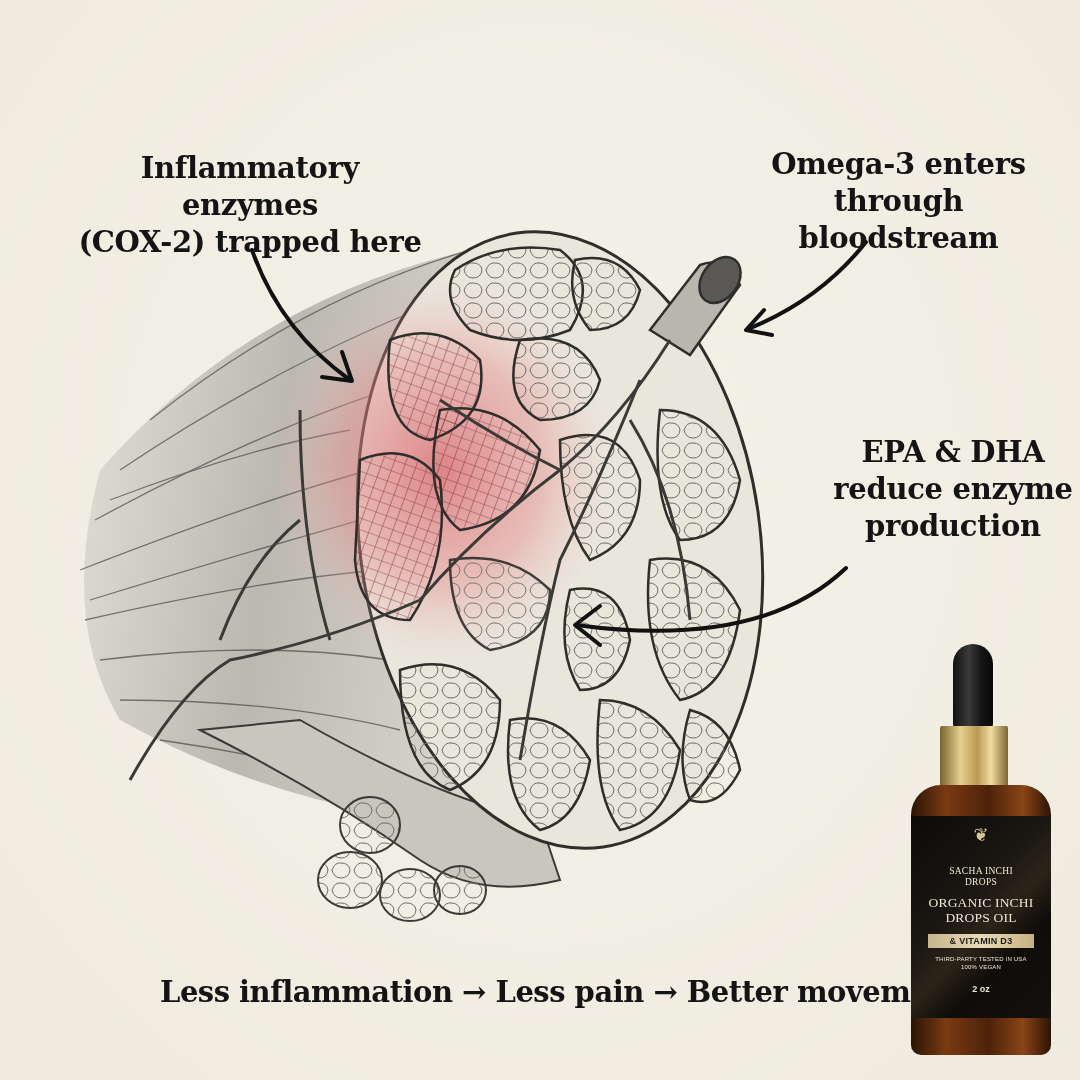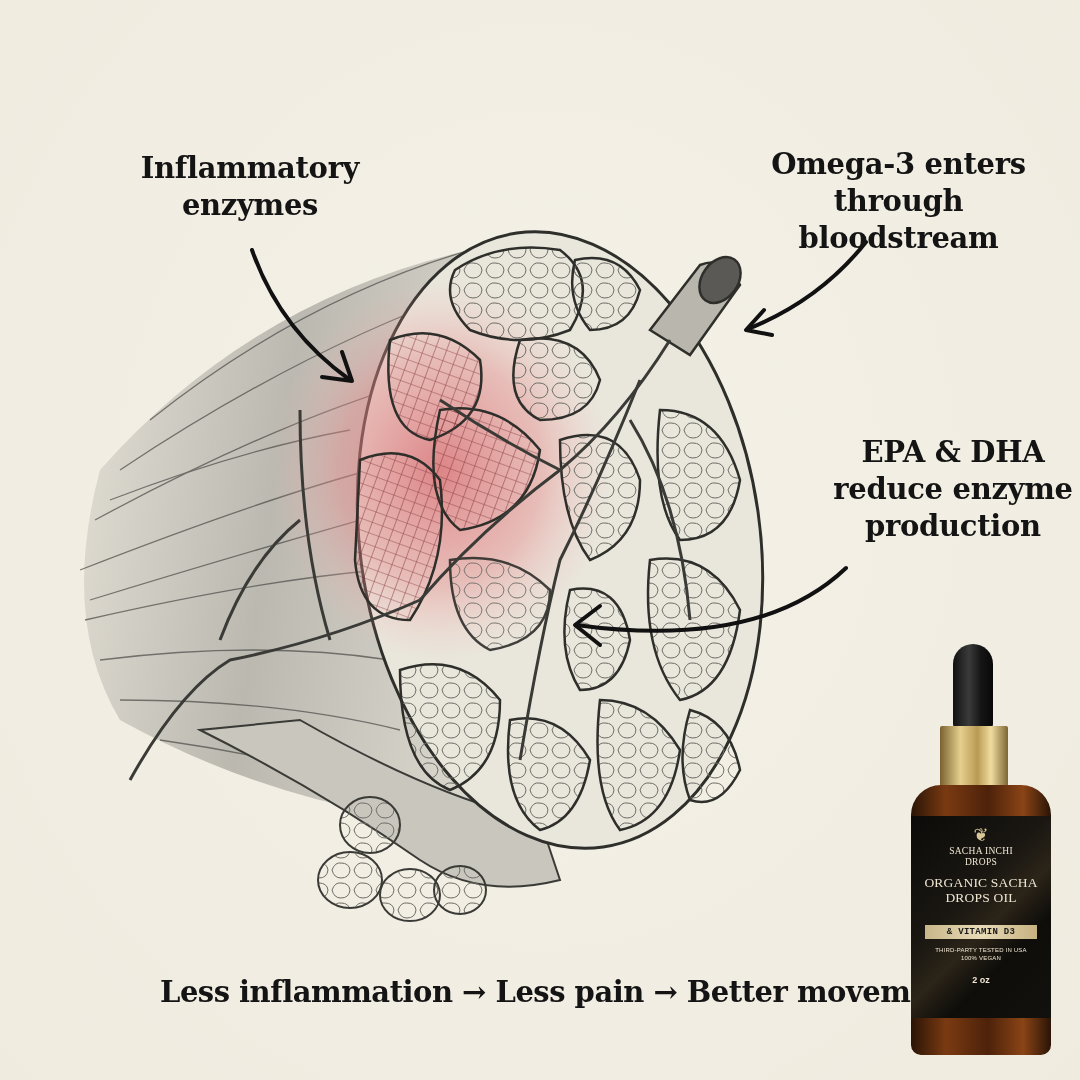--- a/index.html
+++ b/index.html
@@ -10,23 +10,23 @@
   #callout-omega { left:731px; top:146px; width:335px; }
   #callout-epa { left:818px; top:434px; width:270px; }
   .footer-text { position:absolute; left:160px; top:975px; width:730px; font-size:29px; font-weight:bold; color:#141414; letter-spacing:-0.5px; white-space:nowrap; }
   svg.illus { position:absolute; left:0; top:0; }
   .bottle { position:absolute; left:905px; top:640px; width:150px; height:420px; }
   .dropper-bulb { position:absolute; left:48px; top:4px; width:40px; height:86px; background:linear-gradient(90deg,#111 0%,#3a3a3a 40%,#151515 70%,#080808 100%); border-radius:20px 20px 6px 6px; }
   .collar { position:absolute; left:35px; top:86px; width:68px; height:62px; background:linear-gradient(90deg,#7a6230 0%,#e6cf8e 30%,#b99a54 55%,#f0dca0 75%,#7c6534 100%); border-radius:2px; }
   .glass { position:absolute; left:6px; top:145px; width:140px; height:270px; background:linear-gradient(90deg,#2a1406 0%,#7a3a12 25%,#4d220a 55%,#8a4416 80%,#2a1406 100%); border-radius:30px 30px 10px 10px; }
   .label { position:absolute; left:6px; top:176px; width:140px; height:202px; background:linear-gradient(135deg,#0c0b09 0%,#1a1712 40%,#2b2418 55%,#0e0d0a 70%,#13110d 100%); text-align:center; color:#efe6d2; font-family:"Liberation Serif", serif; }
   .label .leaf { margin-top:8px; height:22px; color:#d9c697; font-size:18px; line-height:22px; }
-  .label .brand { font-size:9.5px; line-height:11px; margin-top:0; letter-spacing:0.3px; }
+  .label .brand { font-size:9.5px; line-height:11px; margin-top:20px; letter-spacing:0.3px; }
   .label .product { font-size:13.5px; line-height:15px; margin-top:7px; letter-spacing:0.2px; }
-  .label .pill { display:inline-block; margin-top:20px; padding:2px 22px; background:linear-gradient(90deg,#c8b68a,#e8dbb7,#c6b180); color:#1a1a1a; font-family:Liberation Mono, monospace; font-weight:bold; font-size:9px; letter-spacing:0.3px; }
+  .label .pill { display:inline-block; margin-top:9px; padding:2px 22px; background:linear-gradient(90deg,#c8b68a,#e8dbb7,#c6b180); color:#1a1a1a; font-family:Liberation Sans, sans-serif; font-weight:bold; font-size:9px; letter-spacing:0.3px; }
   .label .fine { font-family:"Liberation Sans", sans-serif; font-size:6px; line-height:8px; margin-top:7px; letter-spacing:0.2px; }
   .label .size { font-family:"Liberation Sans", sans-serif; font-size:9px; font-weight:bold; margin-top:13px; }
 </style>
 </head>
 <body>
 
 <div class="canvas">
 
   <svg class="illus" width="1080" height="1080" viewBox="0 0 1080 1080">
     <defs>
@@ -115,20 +115,21 @@
       <path d="M322 377 L352 381 L342 352"></path>
       <path d="M866 242 Q820 300 748 329"></path>
       <path d="M764 310 L746 330 L772 335"></path>
       <path d="M846 568 Q760 650 576 625"></path>
       <path d="M600 606 L575 625 L600 645"></path>
     </g>
   </svg>
 
   <div class="callout" id="callout-cox">
     <div>Inflammatory enzymes</div>
+    <div>(COX-2) trapped here</div>
   </div>
 
   <div class="callout" id="callout-omega">
     <div>Omega-3 enters</div>
     <div>through bloodstream</div>
   </div>
 
   <div class="callout" id="callout-epa">
     <div>EPA &amp; DHA</div>
     <div>reduce enzyme</div>
@@ -147,21 +148,21 @@
     <div class="dropper-bulb"></div>
     <div class="collar"></div>
     <div class="glass"></div>
     <div class="label">
       <div class="leaf">❦</div>
       <div class="brand">
         <div>SACHA INCHI</div>
         <div>DROPS</div>
       </div>
       <div class="product">
-        <div>ORGANIC SACHA</div>
+        <div>ORGANIC INCHI</div>
         <div>DROPS OIL</div>
       </div>
       <div class="pill">&amp; VITAMIN D3</div>
       <div class="fine">
         <div>THIRD-PARTY TESTED IN USA</div>
         <div>100% VEGAN</div>
       </div>
       <div class="size">2 oz</div>
     </div>
   </div>

